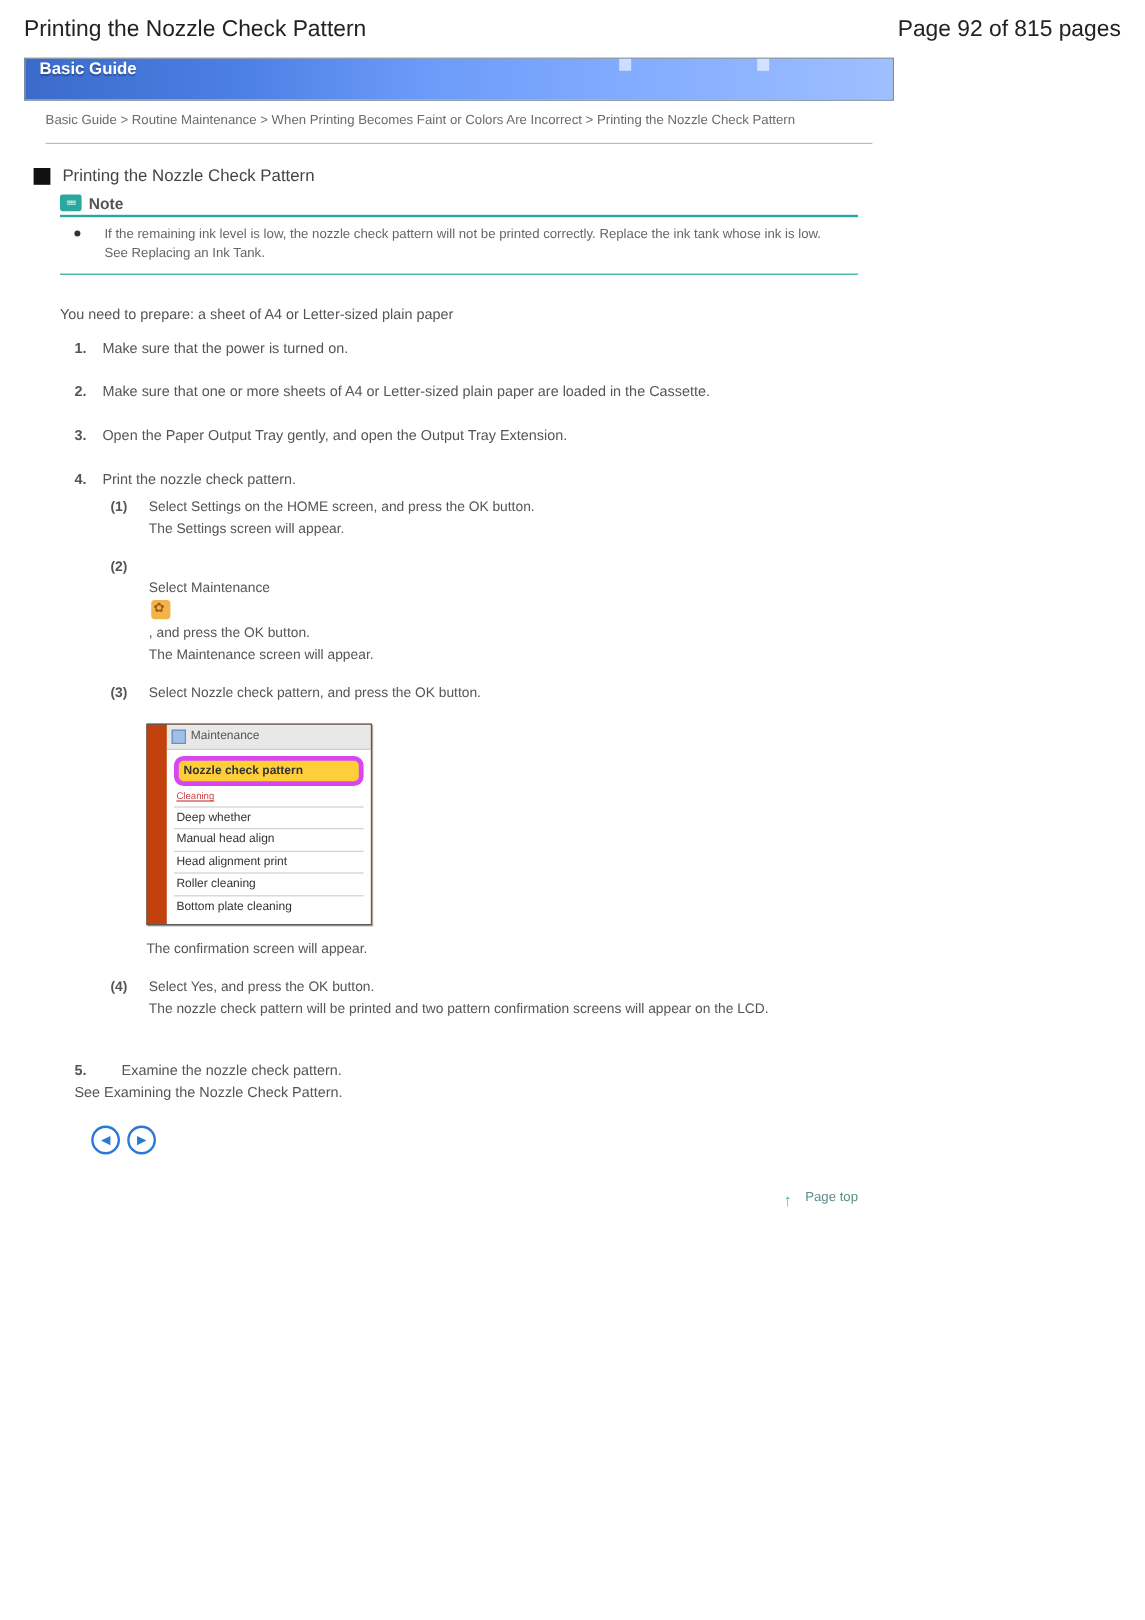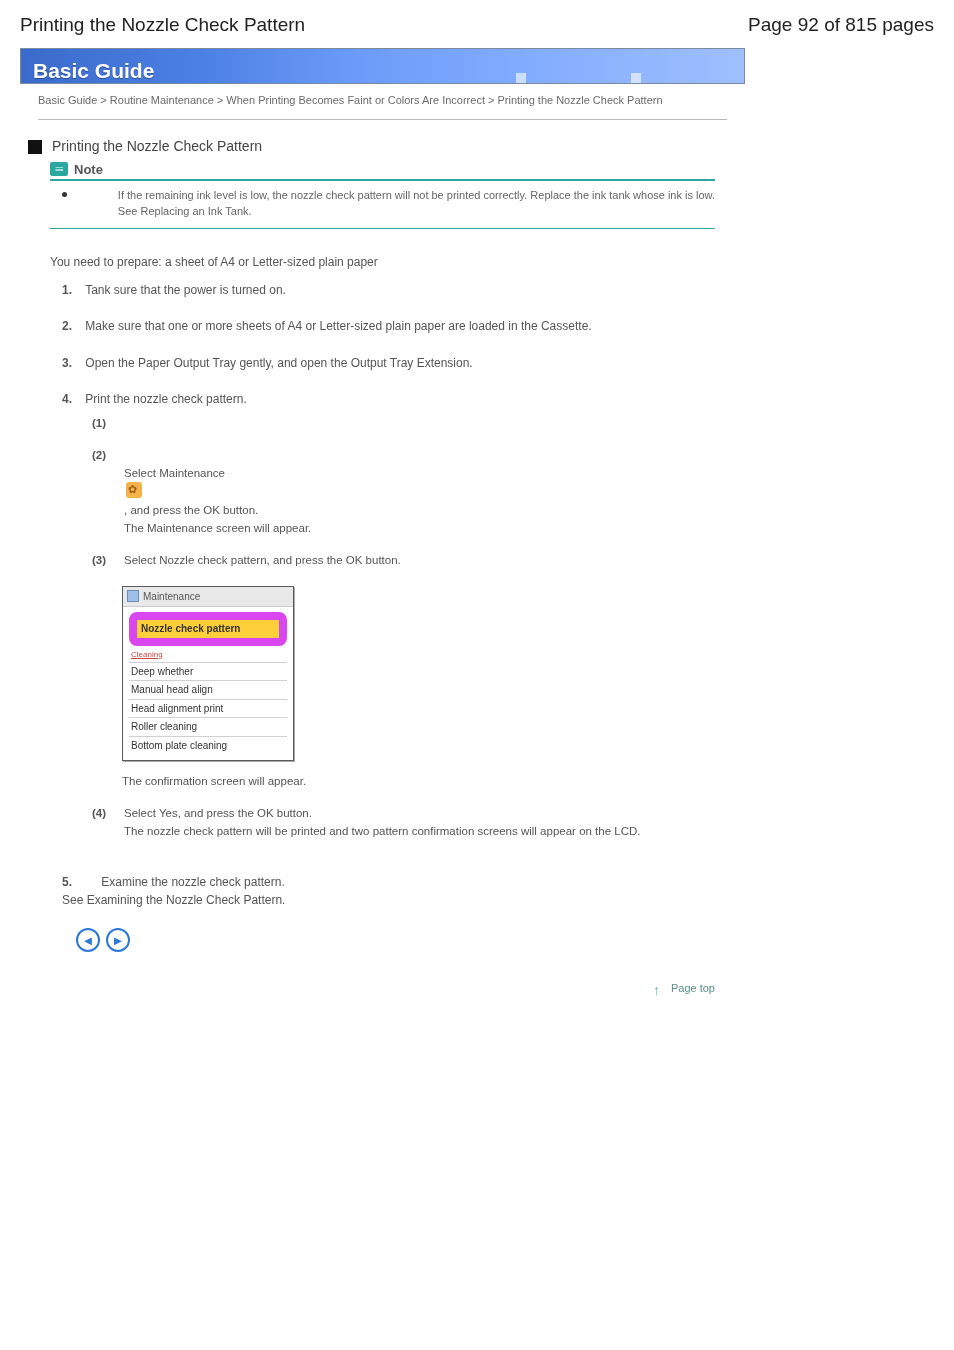--- a/index.html
+++ b/index.html
@@ -19,24 +19,24 @@
     padding: 4px 0 12px 0;
   }
   .content {
     width: 725px;
   }
   .banner {
     height: 34px;
     border: 1px solid #7a8aa0;
     background: linear-gradient(to right, #3a6bcb 0%, #4d80e4 25%, #6a9af8 45%, #82acff 70%, #9fbfff 100%);
     display: flex;
-    align-items: flex-end;
+    align-items: flex-start;
     padding-left: 12px;
     color: #fff;
-    font-size: 21px;
+    font-size: 14px;
     font-weight: bold;
     text-shadow: 0 1px 1px rgba(0,0,0,0.3);
     position: relative;
   }
   .banner .mark {
     width: 10px;
     height: 10px;
     background: rgba(255,255,255,0.6);
     position: absolute;
   }
@@ -105,26 +105,25 @@
     border-top: 2px solid #2aa89f;
     margin: 0 0 6px 0;
   }
   .note-hr-bot {
     border: none;
     border-top: 1px solid #2aa89f;
     margin: 8px 0 0 0;
   }
   .note-body {
     display: flex;
-    gap: 8px;
+    gap: 20px;
     padding-left: 12px;
     font-size: 11px;
     color: #666;
     line-height: 1.5;
-    justify-content: space-between;
   }
   .dot {
     width: 5px;
     height: 5px;
     background: #333;
     border-radius: 50%;
     margin-top: 5px;
     flex-shrink: 0;
   }
   .needs {
@@ -173,23 +172,24 @@
     position: absolute;
     left: 2px;
     top: -1px;
     font-size: 11px;
     color: #a15b12;
   }
   .lcd {
     margin: 2px 0 0 30px;
     width: 170px;
     border: 1px solid #5a5a5a;
-    background: #8b5cf6;
+    background: #c2410c;
     font-size: 10px;
     box-shadow: 1px 1px 0 #aaa;
+    padding-left: 16px;
   }
   .lcd-title {
     display: flex;
     align-items: center;
     gap: 4px;
     padding: 2px 4px;
     background: #e8e8e8;
     border-bottom: 1px solid #ccc;
   }
   .lcd-title-icon {
@@ -202,21 +202,21 @@
     padding: 4px 6px 6px 6px;
     background: #fff;
   }
   .lcd-item {
     border-bottom: 1px solid #d0d0d0;
     padding: 1px 2px;
     color: #333;
   }
   .lcd-item.selected {
     background: #ffcf3a;
-    border: 8px solid #d946ef;
+    border: 4px solid #d946ef;
     border-radius: 8px;
     font-weight: bold;
     padding: 1px 4px;
     margin: 1px 0 2px 0;
   }
   .lcd-item.hidden-row {
     color: #c44;
     text-decoration: underline;
     font-size: 8px;
   }
@@ -292,40 +292,42 @@
     </div>
     <hr class="note-hr-bot">
   </div>
 
   <div class="needs">You need to prepare: a sheet of A4 or Letter-sized plain paper</div>
 
   <div class="steps">
 
     <div class="step">
       <span class="num">1.</span>
-      <span>Tank sure that the power is turned on.</span>
+      <span>Make sure that the power is turned on.</span>
     </div>
 
     <div class="step">
       <span class="num">2.</span>
       <span>Make sure that one or more sheets of A4 or Letter-sized plain paper are loaded in the Cassette.</span>
     </div>
 
     <div class="step">
       <span class="num">3.</span>
       <span>Open the Paper Output Tray gently, and open the Output Tray Extension.</span>
     </div>
 
     <div class="step">
       <span class="num">4.</span>
       <span>Print the nozzle check pattern.</span>
 
       <div class="substep">
         <div class="sub-row">
           <span class="paren">(1)</span>
+          <span style="white-space:pre-line;">Select Settings on the HOME screen, and press the OK button.
+The Settings screen will appear.</span>
         </div>
         <div class="sub-row">
           <span class="paren">(2)</span>
           <span style="white-space:pre-line;">
             <span>Select Maintenance </span>
             <span class="icon-warm"></span>
             <span>, and press the OK button.
 The Maintenance screen will appear.</span>
           </span>
         </div>

